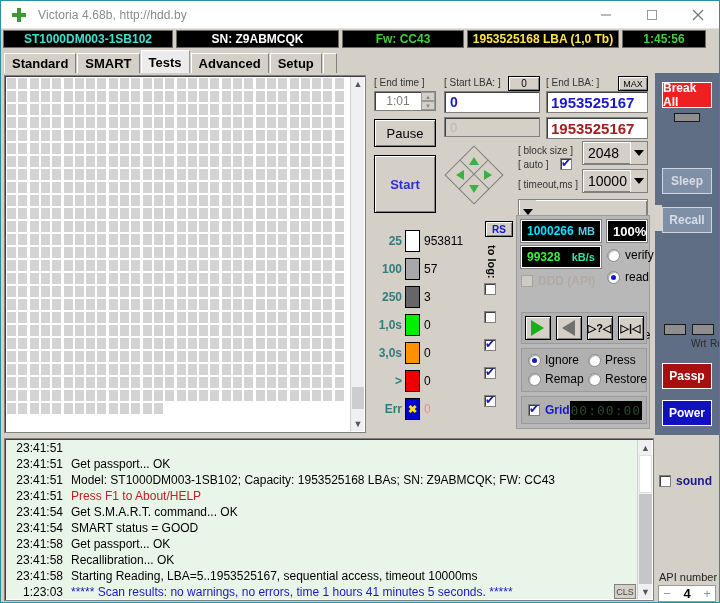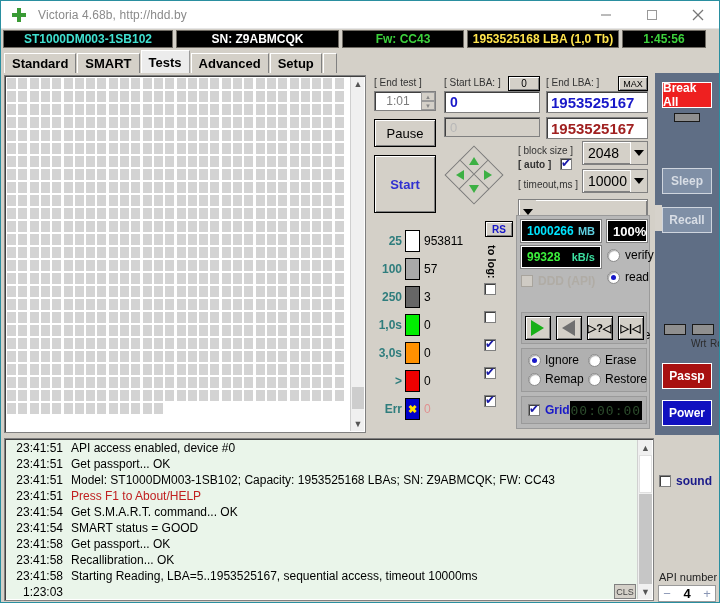--- a/index.html
+++ b/index.html
@@ -241,21 +241,21 @@
   .dp-left { left: 9px; top: 21px; }
   .dp-right { left: 37px; top: 21px; }
   .dp-down { left: 23px; top: 35px; }
   .dp-tri { width: 0; height: 0; transform: rotate(-45deg); }
   .tri-up    { border-left: 5px solid transparent; border-right: 5px solid transparent; border-bottom: 8px solid #3cb043; }
   .tri-down  { border-left: 5px solid transparent; border-right: 5px solid transparent; border-top: 8px solid #3cb043; }
   .tri-left  { border-top: 5px solid transparent; border-bottom: 5px solid transparent; border-right: 8px solid #3cb043; }
   .tri-right { border-top: 5px solid transparent; border-bottom: 5px solid transparent; border-left: 8px solid #3cb043; }
 
   #blocksize-lbl { position: absolute; left: 148px; top: 70px; }
-  #auto-lbl { position: absolute; left: 148px; top: 84px; font-weight: bold; }
+  #auto-lbl { position: absolute; left: 148px; top: 84px; }
   #auto-cb { position: absolute; left: 190px; top: 83px; }
   #blocksize-sel { position: absolute; left: 212px; top: 66px; width: 66px; height: 24px; }
   #timeout-lbl { position: absolute; left: 148px; top: 104px; }
   #timeout-sel { position: absolute; left: 212px; top: 94px; width: 66px; height: 24px; }
   #eot-sel { position: absolute; left: 148px; top: 124px; width: 130px; height: 26px; }
 
   .selbox {
     background: #d4d0c8; border: 1px solid #808080;
     box-shadow: inset 1px 1px 0 #ffffff, inset -1px -1px 0 #808080;
     display: flex; align-items: center;
@@ -1294,21 +1294,21 @@
         </div>
       <div class="gscroll">
         <div class="arrow up">▲</div>
         <div class="thumb"></div>
         <div class="arrow down">▼</div>
       </div>
     </div>
 
     <div class="ctrl">
 
-      <div class="lbl" id="endtime-lbl">[ End test ]</div>
+      <div class="lbl" id="endtime-lbl">[ End time ]</div>
       <div class="sunken" id="endtime-box">
         <span id="endtime-val">1:01</span>
         <span id="endtime-spin">
           <span class="spinhalf">▲</span>
           <span class="spinhalf">▼</span>
         </span>
       </div>
 
       <div class="btn3d" id="pause-btn">Pause</div>
       <div class="btn3d" id="start-btn">Start</div>
@@ -1456,21 +1456,21 @@
           <div class="aradio" id="a-ignore">
             <span class="rdo2 on"></span>
             <span>Ignore</span>
           </div>
           <div class="aradio" id="a-remap">
             <span class="rdo2"></span>
             <span>Remap</span>
           </div>
           <div class="aradio" id="a-erase">
             <span class="rdo2"></span>
-            <span>Erase</span>
+            <span>Press</span>
           </div>
           <div class="aradio" id="a-restore">
             <span class="rdo2"></span>
             <span>Restore</span>
           </div>
         </div>
 
         <div id="gridrow">
           <span class="cb on" id="grid-cb"></span>
           <span id="grid-lbl">Grid</span>
@@ -1492,21 +1492,20 @@
     <div class="sb-ind-lbl" id="lbl-rd">Rd</div>
     <div class="sb-ind-lbl" id="lbl-wrt">Wrt</div>
     <div class="sb-btn" id="sb-passp">Passp</div>
     <div class="sb-btn" id="sb-power">Power</div>
   </div>
 
   <div class="logpanel">
     <div id="logrows" style="padding-top:2px">
         <div class="logrow">
           <span class="log-ts">23:41:51</span>
-          <span class="log-msg">API access enabled, device #0</span>
         </div>
         <div class="logrow">
           <span class="log-ts">23:41:51</span>
           <span class="log-msg">Get passport... OK</span>
         </div>
         <div class="logrow">
           <span class="log-ts">23:41:51</span>
           <span class="log-msg">Model: ST1000DM003-1SB102; Capacity: 1953525168 LBAs; SN: Z9ABMCQK; FW: CC43</span>
         </div>
         <div class="logrow">
@@ -1528,20 +1527,21 @@
         <div class="logrow">
           <span class="log-ts">23:41:58</span>
           <span class="log-msg">Recallibration... OK</span>
         </div>
         <div class="logrow">
           <span class="log-ts">23:41:58</span>
           <span class="log-msg">Starting Reading, LBA=5..1953525167, sequential access, timeout 10000ms</span>
         </div>
         <div class="logrow">
           <span class="log-ts">1:23:03</span>
+          <span class="log-msg blue">***** Scan results: no warnings, no errors, time 1 hours 41 minutes 5 seconds.  *****</span>
         </div>
       </div>
     <div class="logscroll">
       <div class="arrow up">▲</div>
       <div class="thumb"></div>
       <div class="track"></div>
       <div class="arrow down">▼</div>
     </div>
     <div id="cls-btn">CLS</div>
   </div>

